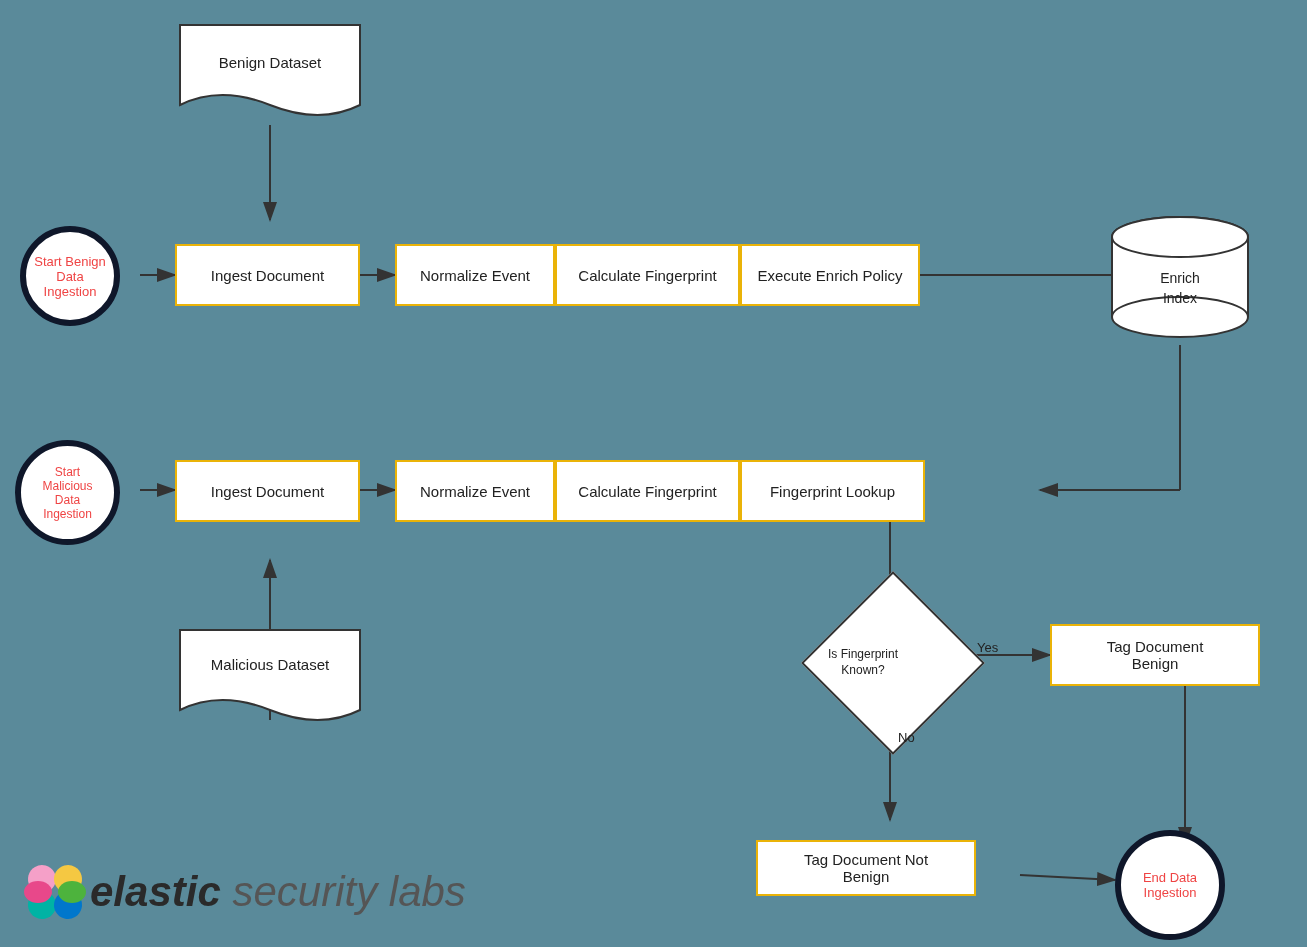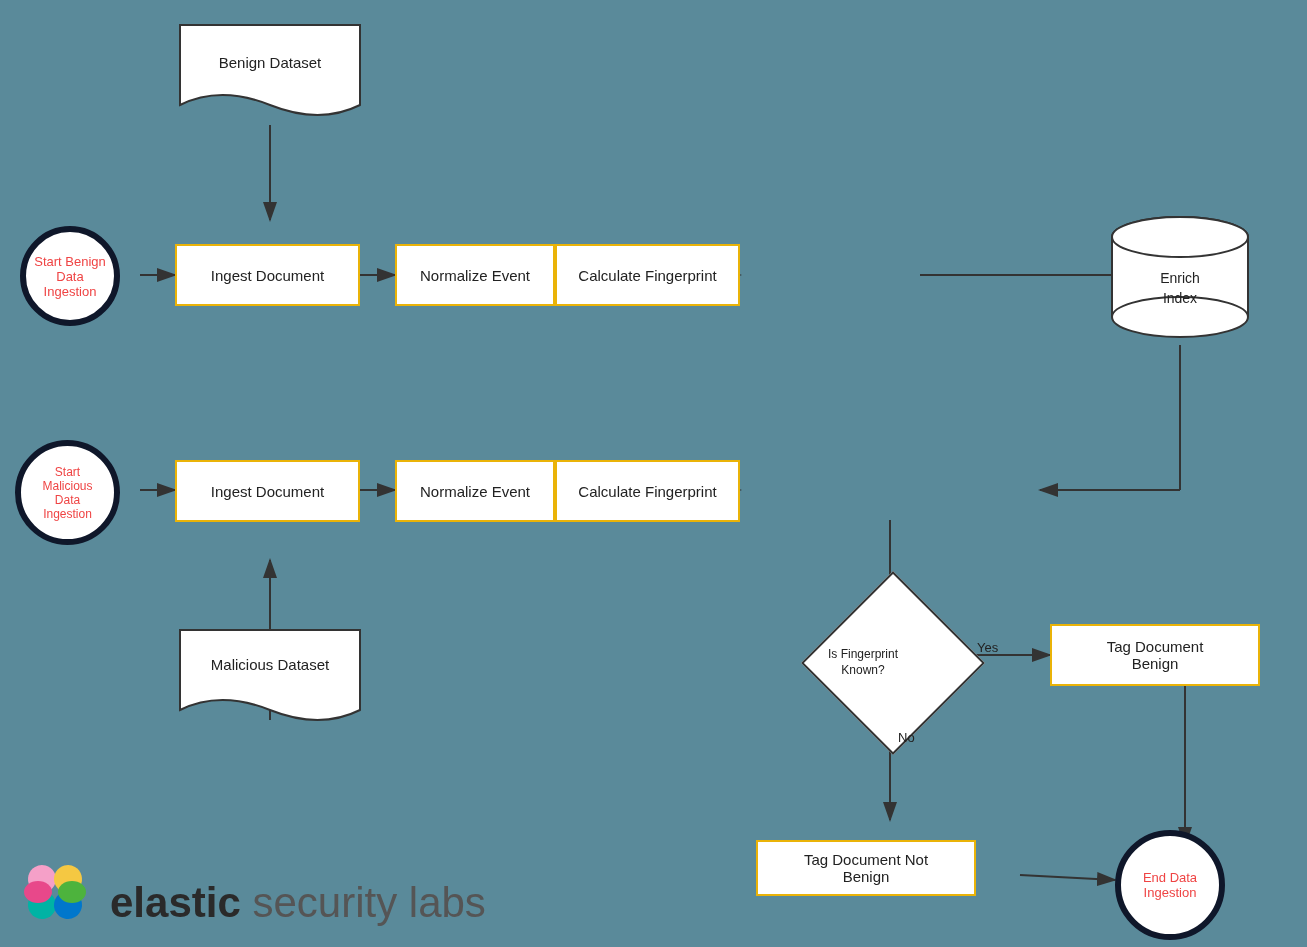--- a/index.html
+++ b/index.html
@@ -74,22 +74,23 @@
       width: 1307px;
       height: 947px;
       pointer-events: none;
     }
     
     .logo-area {
       position: absolute;
       bottom: 20px;
       left: 20px;
       display: flex;
-      align-items: flex-end;
-      gap: 20px;
+      align-items: center;
+      gap: 0;
+      font-style: italic;
     }
     .logo-icon {
       width: 70px;
       height: 70px;
       position: relative;
     }
     .label-text {
       position: absolute;
       font-size: 13px;
       color: #222;
@@ -161,20 +162,23 @@
   </div>
 
   <div class="flow-rect" style="left:395px;top:244px;width:160px;height:62px;">
     <span>Normalize Event</span>
   </div>
 
   <div class="flow-rect" style="left:555px;top:244px;width:185px;height:62px;">
     <span>Calculate Fingerprint</span>
   </div>
 
+  <div class="flow-rect" style="left:740px;top:244px;width:180px;height:62px;">
+    <span>Execute Enrich Policy</span>
+  </div>
 
   <div style="position:absolute;left:1110px;top:215px;width:140px;">
     <svg width="140" height="130" viewBox="0 0 140 130">
       <ellipse cx="70" cy="22" rx="68" ry="20" fill="white" stroke="#333" stroke-width="2"></ellipse>
       <rect x="2" y="22" width="136" height="80" fill="white" stroke-left="2px solid #333" stroke-right="2px solid #333"></rect>
       <line x1="2" y1="22" x2="2" y2="102" stroke="#333" stroke-width="2"></line>
       <line x1="138" y1="22" x2="138" y2="102" stroke="#333" stroke-width="2"></line>
       <ellipse cx="70" cy="102" rx="68" ry="20" fill="white" stroke="#333" stroke-width="2"></ellipse>
       <ellipse cx="70" cy="22" rx="68" ry="20" fill="white" stroke="#333" stroke-width="2"></ellipse>
       <text x="70" y="68" text-anchor="middle" font-size="14" font-weight="500" fill="#222" font-family="Arial">Enrich</text>
@@ -194,20 +198,23 @@
   </div>
 
   <div class="flow-rect" style="left:395px;top:460px;width:160px;height:62px;">
     <span>Normalize Event</span>
   </div>
 
   <div class="flow-rect" style="left:555px;top:460px;width:185px;height:62px;">
     <span>Calculate Fingerprint</span>
   </div>
 
+  <div class="flow-rect" style="left:740px;top:460px;width:185px;height:62px;">
+    <span>Fingerprint Lookup</span>
+  </div>
 
   <div style="position:absolute;left:175px;top:625px;width:190px;">
     <svg width="190" height="105" viewBox="0 0 190 105">
       <path d="M5,5 L185,5 L185,85 Q145,105 95,85 Q45,65 5,85 Z" fill="white" stroke="#333" stroke-width="2"></path>
       <text x="95" y="45" text-anchor="middle" font-size="15" font-weight="500" fill="#222" font-family="Arial">Malicious Dataset</text>
     </svg>
   </div>
 
   <div class="flow-diamond" style="left:828px;top:598px;width:130px;height:130px;">
     <div class="flow-diamond-inner"></div>

